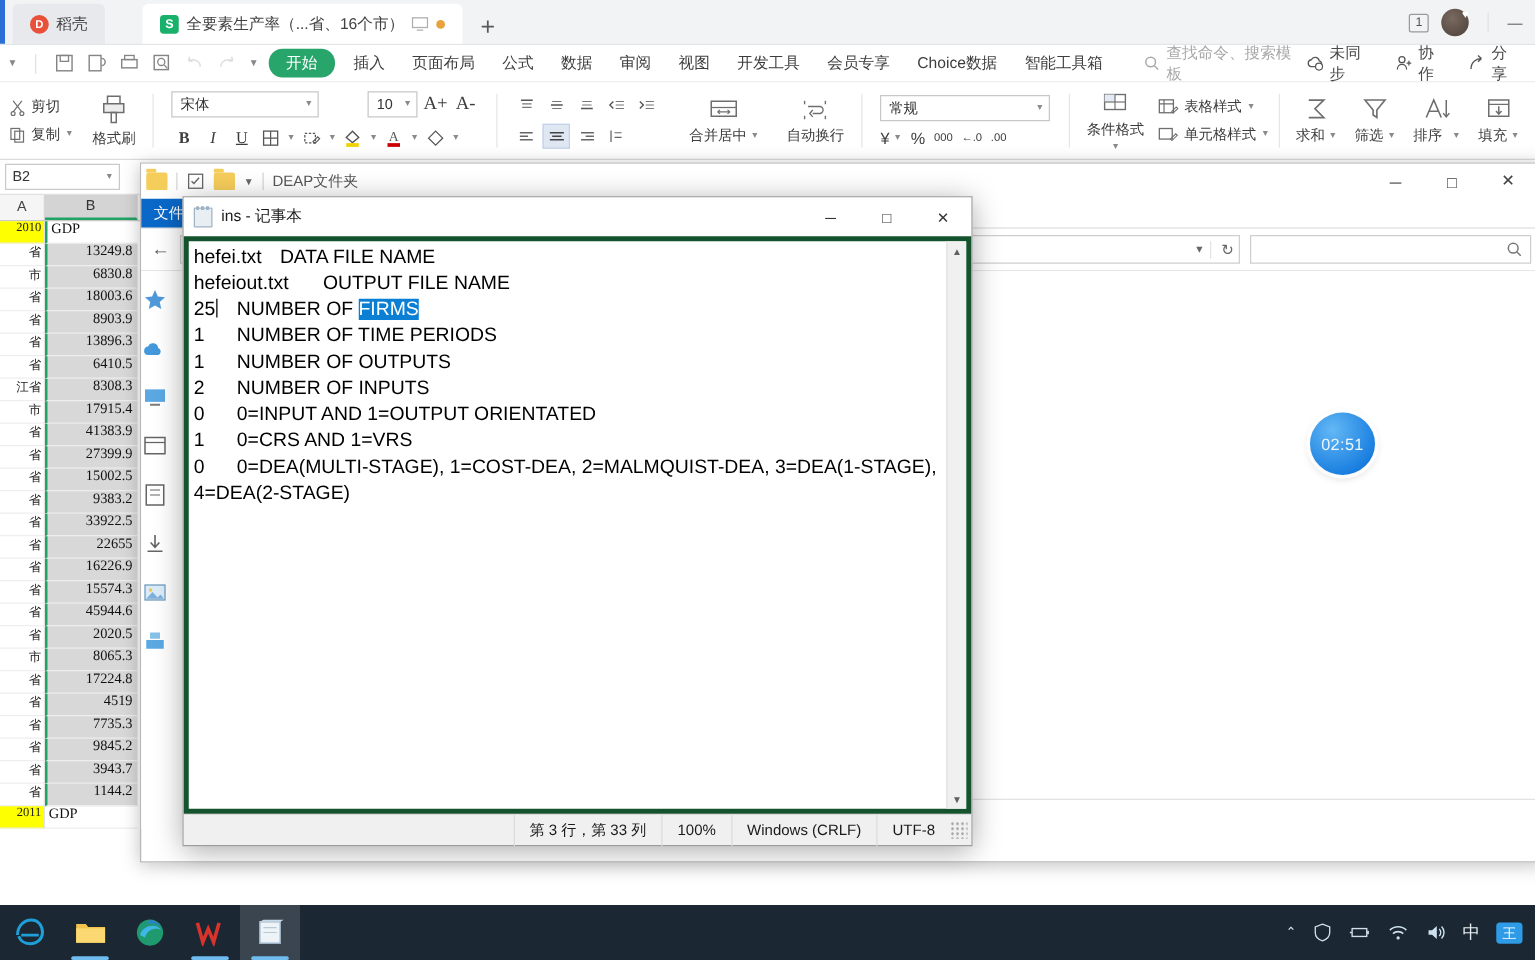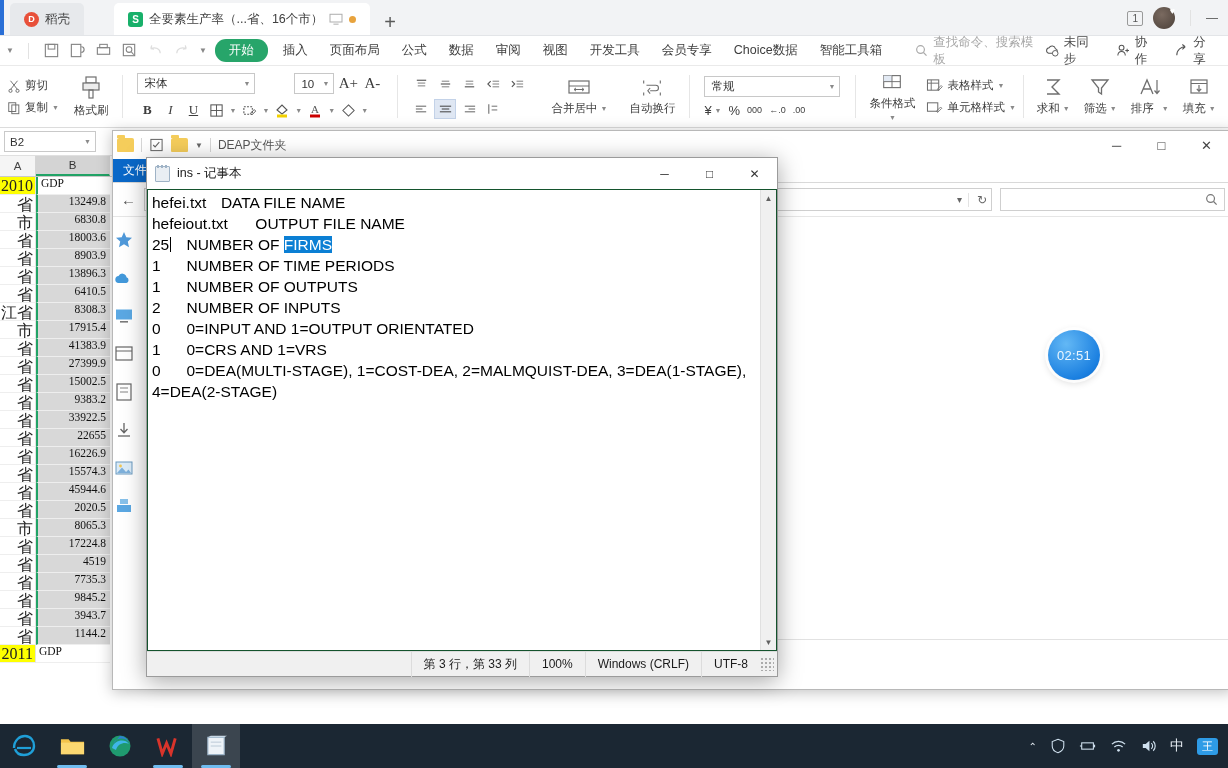--- a/index.html
+++ b/index.html
@@ -149,21 +149,21 @@
     display: flex; font-size: 11.5px; color: #444;
   }
   .ch { border-right: 1px solid #d5d5d5; display: flex; align-items: center; justify-content: center; }
   .ch.a { width: 36px; }
   .ch.b { width: 74px; background: #d4d4d4; color: #333; border-bottom: 2px solid #21a366; }
   .grid { position: absolute; top: 49px; left: 0; }
   .grow { display: flex; height: 18px; font-size: 11.5px; font-family: "Liberation Serif", serif; }
   .ga {
     width: 36px; border-right: 1px solid #e2e2e2; border-bottom: 1px solid #eee;
     text-align: right; padding-right: 2px; overflow: hidden; white-space: nowrap;
-    color: #222; font-size: 16px;
+    color: #222; font-size: 10px;
   }
   .gb {
     width: 74px; border-bottom: 1px solid #eee; text-align: right; padding-right: 4px;
     color: #111; background: #d8d8d8;
   }
   .gb.plain { background: transparent; }
   .hl-yellow { background: #feff00 !important; }
   .sel-border-l { border-left: 2px solid #21a366; }
 
   
@@ -253,21 +253,21 @@
   .np-wbtn {
     width: 45px; height: 31px; display: flex; align-items: center; justify-content: center;
     color: #333; font-size: 12px;
   }
   .np-menu {
     height: 22px; background: #ffffff; display: flex; align-items: center;
     gap: 0px; padding-left: 8px; font-size: 12.5px; color: #1a1a1a;
   }
   .np-menu-item { padding: 2px 8px; }
   .np-editor {
-    flex: 1; background: #ffffff; border: 1px solid #14532d; margin: 0 0 0 0;
+    flex: 1; background: #ffffff; border: 4px solid #14532d; margin: 0 0 0 0;
     position: relative; overflow: hidden;
   }
   .np-text {
     padding: 2px 4px 0 4px; font-family: "Liberation Sans", sans-serif;
     font-size: 15.5px; line-height: 21px; color: #000; white-space: pre-wrap;
     word-break: break-word;
   }
   .np-line { display: block; }
   .hl-blue { background: #0b7fd4; color: #fff; }
   .np-scroll {

